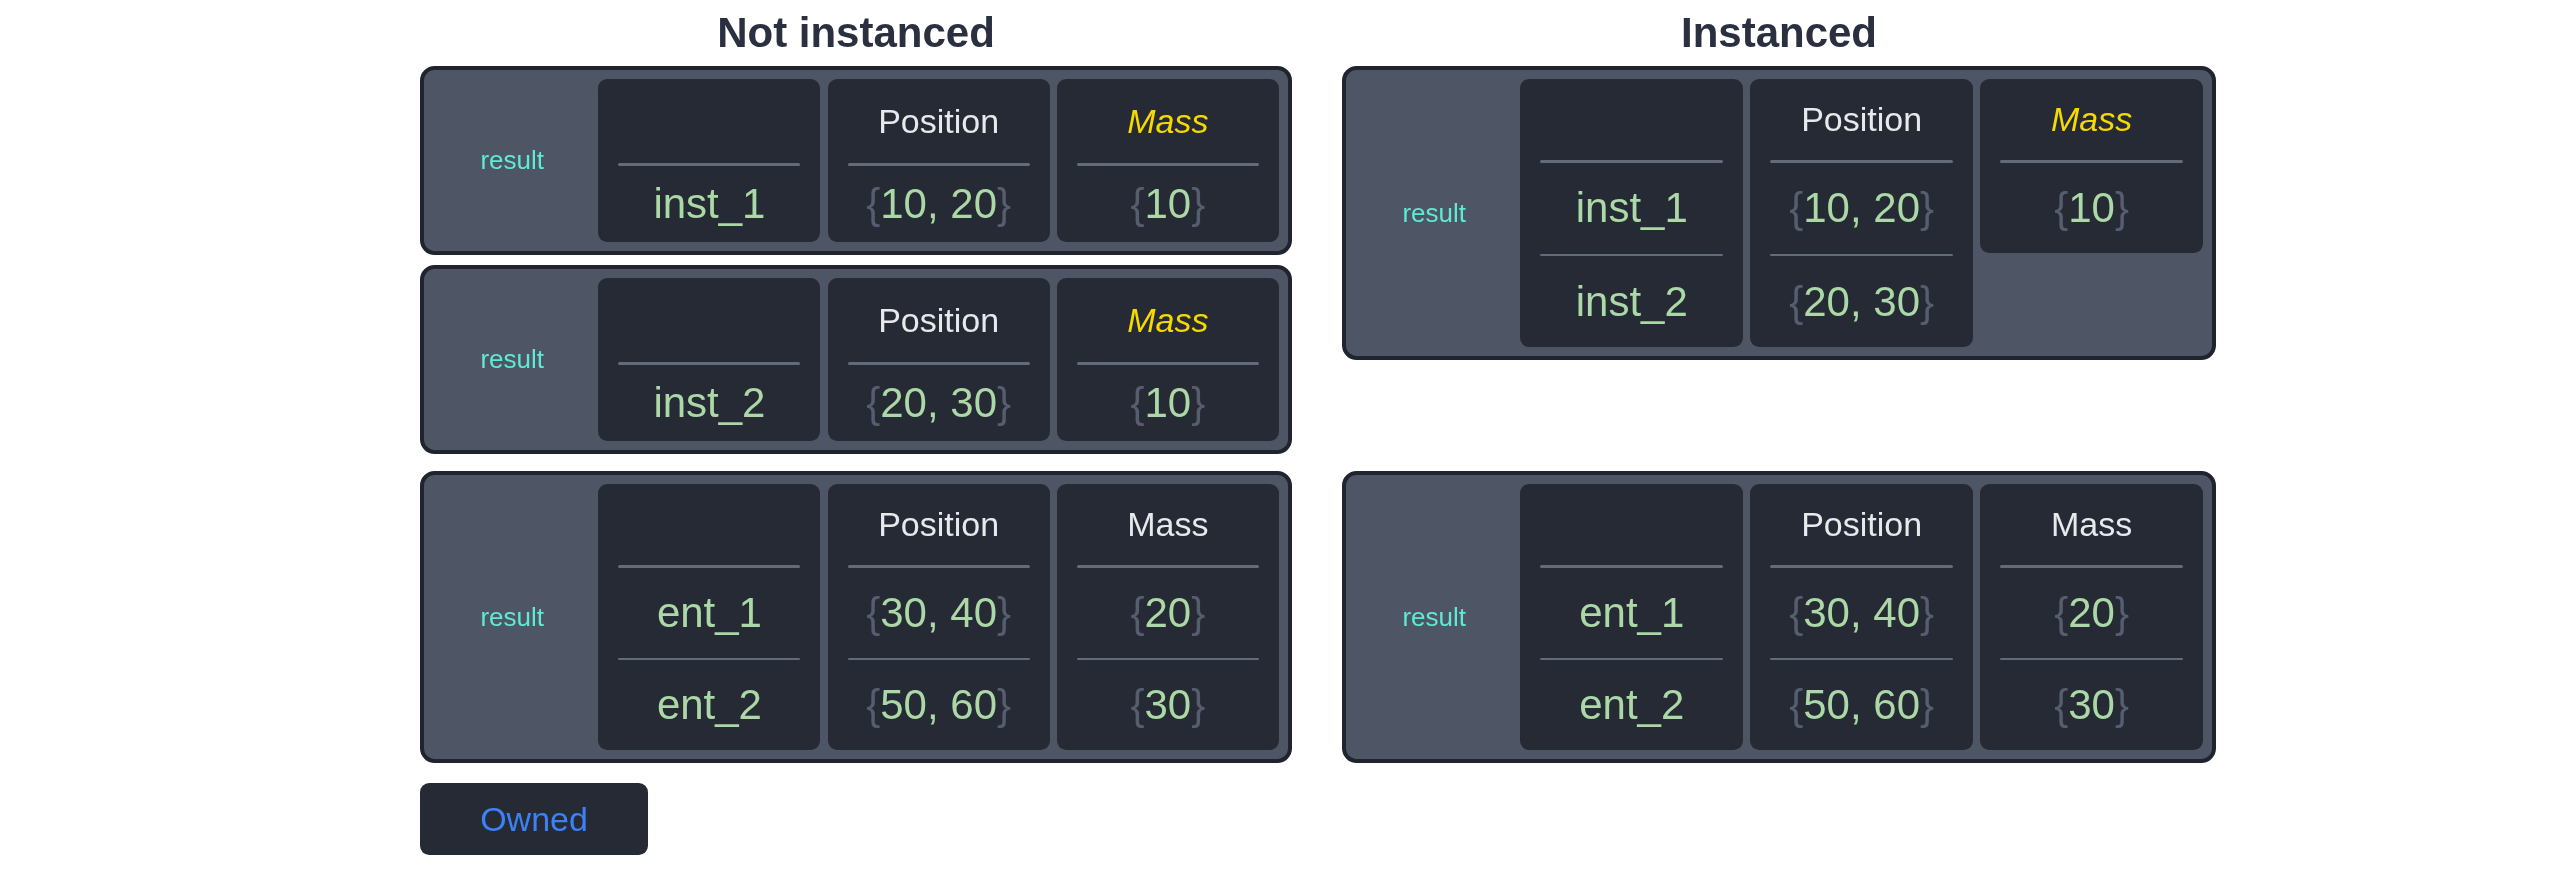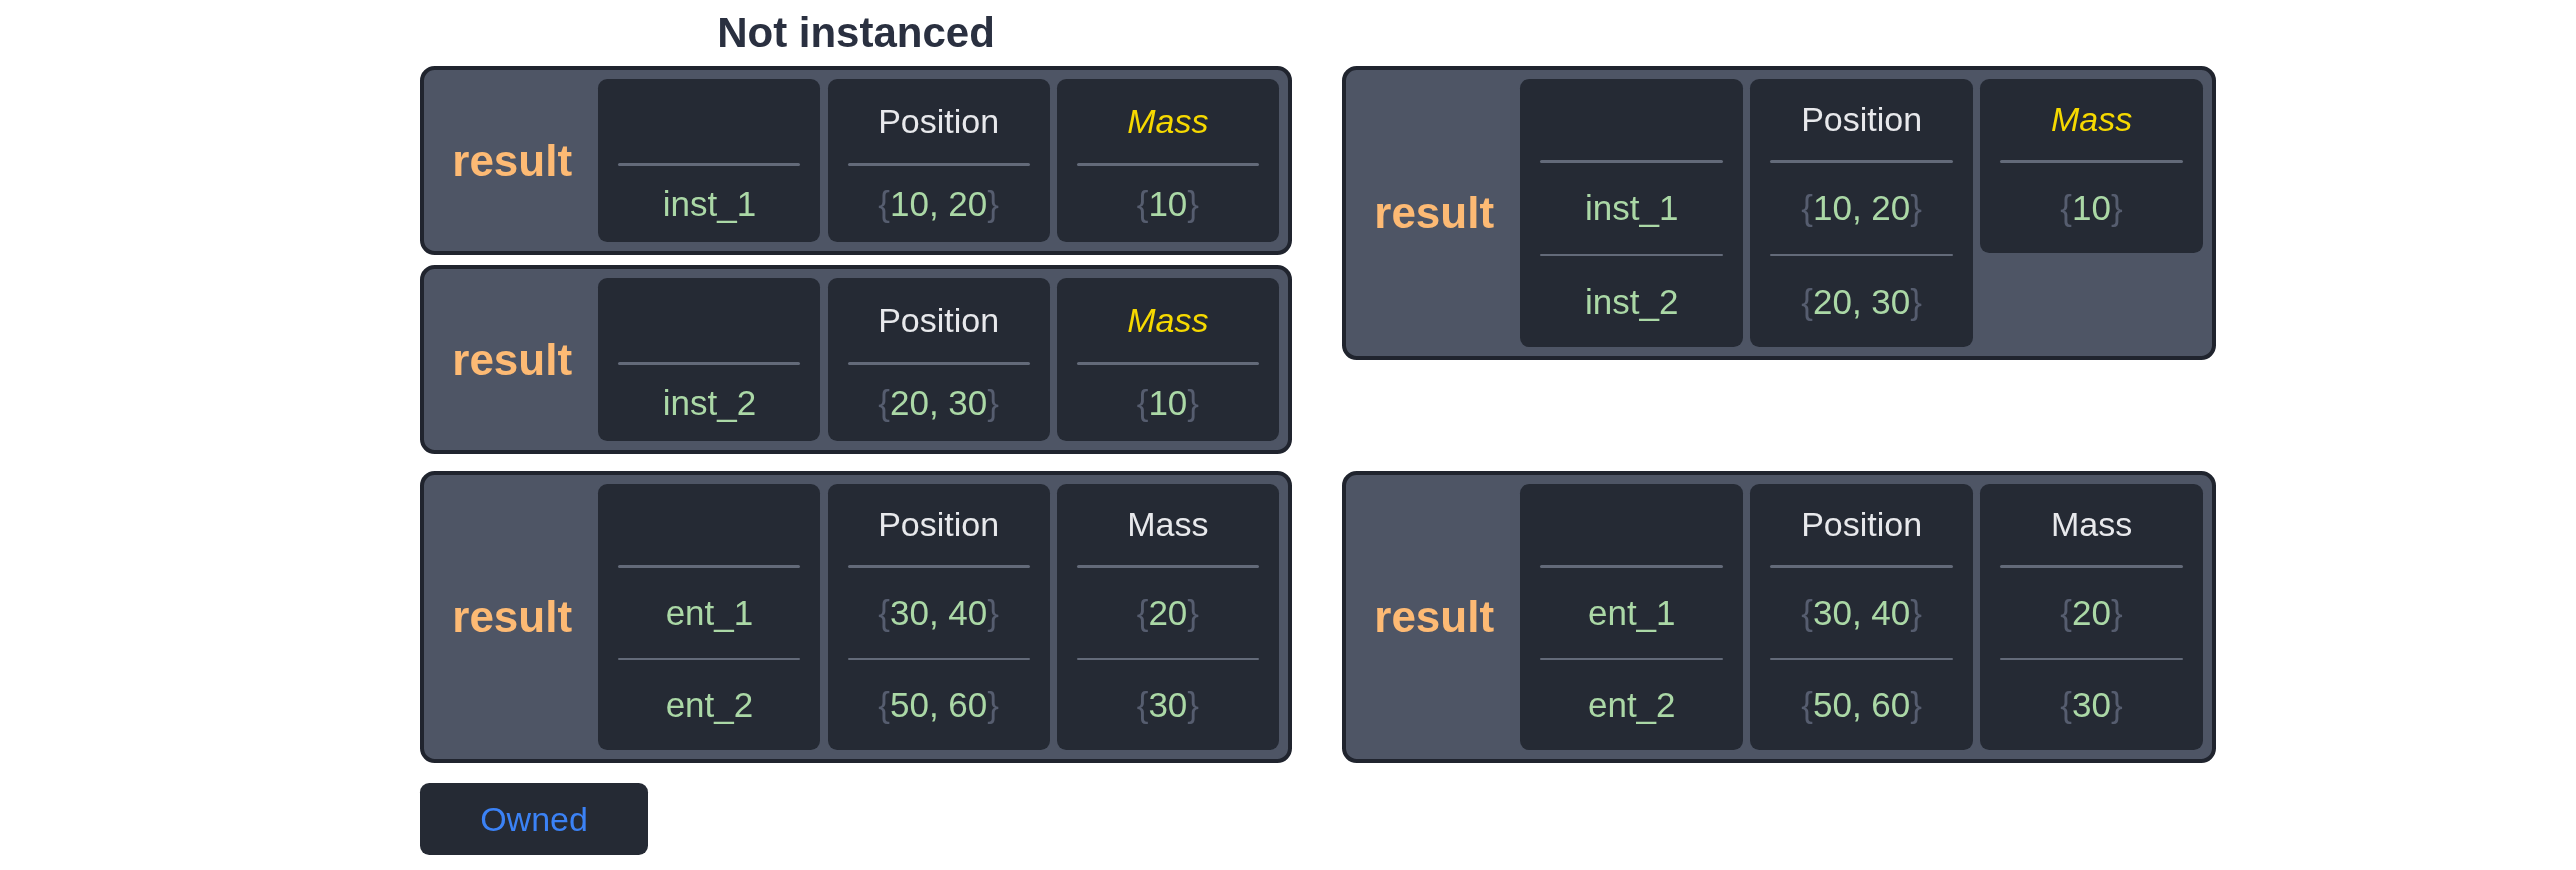--- a/index.html
+++ b/index.html
@@ -40,23 +40,22 @@
   #ni-box3 { left: 420px;  top: 471px; width: 872px; height: 292px; }
   #i-box1  { left: 1342px; top: 66px;  width: 874px; height: 294px; }
   #i-box2  { left: 1342px; top: 471px; width: 874px; height: 292px; }
 
   .result {
     flex: none;
     width: 158px;
     display: flex;
     align-items: center;
     justify-content: center;
-    color: #fdba74;
-    font-size: 44px;
-    font-weight: bold;
+    color: #5eead4;
+    font-size: 26px;
   }
   .cell {
     flex: 1 1 0;
     background: #252a34;
     border-radius: 9.2px;
     display: flex;
     flex-direction: column;
     min-width: 0;
   }
   .cell-header {
@@ -75,21 +74,21 @@
     height: 2.8px;
     margin: 0 20px;
     background: #636a79;
     border-radius: 1.8px;
   }
   .row {
     flex: 1 1 0;
     display: flex;
     align-items: center;
     justify-content: center;
-    font-size: 35px;
+    font-size: 42px;
     color: #abd8a6;
     white-space: pre;
   }
   .brace { color: #565d6f; }
   .cell-short {
     align-self: flex-start;
     width: 100%;
     height: 174px;
   }
 
@@ -112,20 +111,21 @@
     color: #3b82f6;
   }
   .chip.shared { color: #f6d900; font-style: italic; }
 </style>
 </head>
 <body>
 
 <div class="diagram">
 
   <div class="section-title" id="ni-title">Not instanced</div>
+  <div class="section-title" id="i-title">Instanced</div>
 
   <div class="ebox rows1" id="ni-box1">
     <div class="result">result</div>
     <div class="cell">
       <div class="cell-header"></div>
       <div class="sep"></div>
       <div class="row">inst_1</div>
     </div>
     <div class="cell">
       <div class="cell-header">Position</div>

